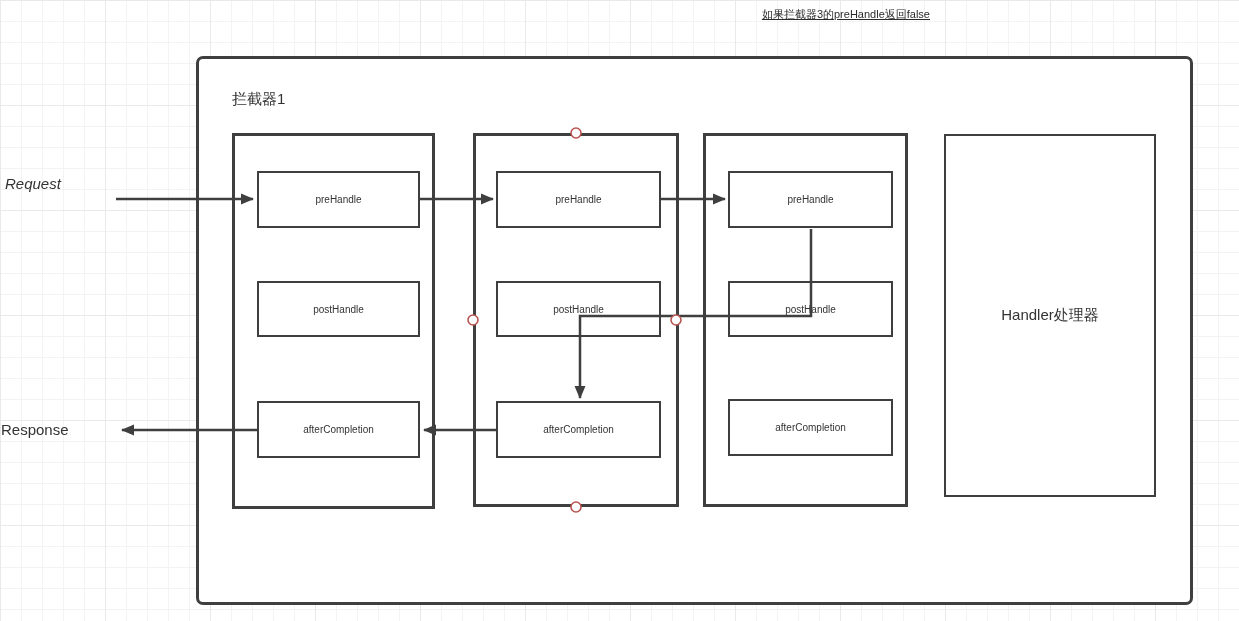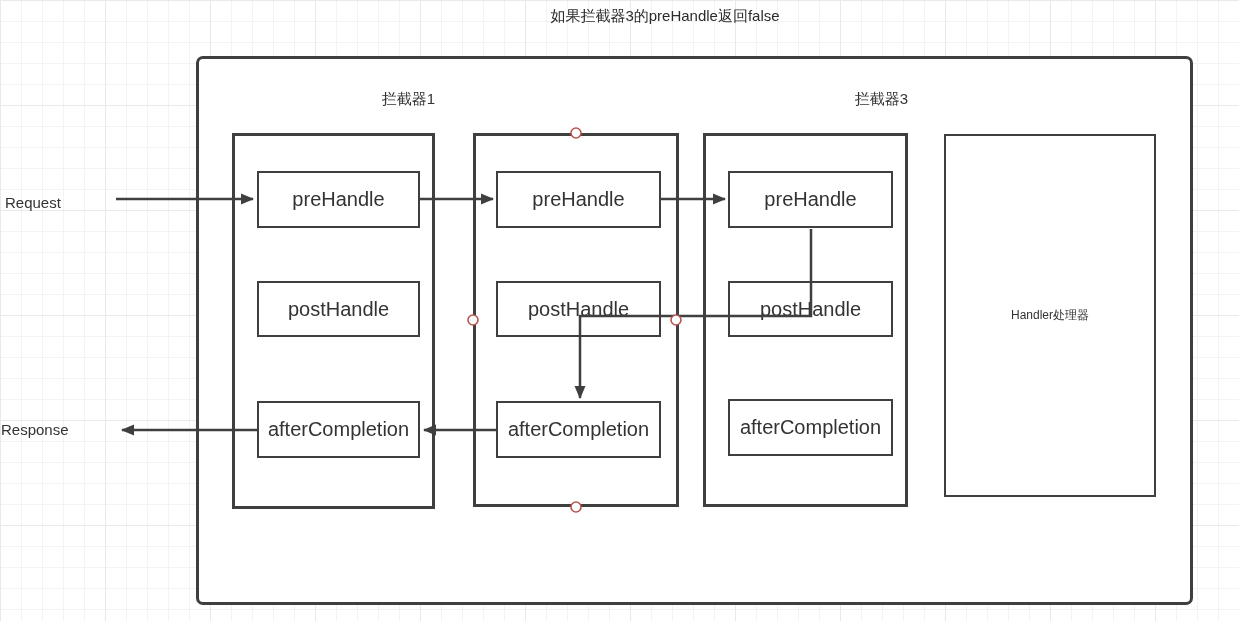--- a/index.html
+++ b/index.html
@@ -15,85 +15,84 @@
     background-image:
       linear-gradient(#e9e9e9 1px, transparent 1px),
       linear-gradient(90deg, #e9e9e9 1px, transparent 1px),
       linear-gradient(#f3f3f3 1px, transparent 1px),
       linear-gradient(90deg, #f3f3f3 1px, transparent 1px);
     background-size:105px 105px,105px 105px,21px 21px,21px 21px;
     color:#333333;
   }
   .diagram-title{
     position:absolute;left:400px;top:7px;width:530px;
-    text-align:center;font-size:15px;color:#2b2b2b;
+    text-align:right;font-size:11px;color:#2b2b2b;text-decoration:underline;
   }
   .outer-rect{
     position:absolute;left:196px;top:56px;width:997px;height:549px;
     border:3px solid #3f3f3f;border-radius:7px;background:#ffffff;
     box-sizing:border-box;
   }
   .col-header{
     position:absolute;top:90px;height:20px;
-    text-align:right;font-size:15px;color:#333;
+    text-align:left;font-size:15px;color:#333;
   }
   .col-box{
     position:absolute;top:133px;height:376px;
     border:3px solid #3f3f3f;background:#ffffff;box-sizing:border-box;
   }
   .node{
     position:absolute;
     border:2px solid #3f3f3f;background:#ffffff;box-sizing:border-box;
     display:flex;align-items:center;justify-content:center;
-    font-size:20px;color:#333;
+    font-size:10px;color:#333;
   }
   .handler-box{
     position:absolute;left:944px;top:134px;width:212px;height:363px;
     border:2px solid #3f3f3f;background:#ffffff;box-sizing:border-box;
     display:flex;align-items:center;justify-content:center;
-    font-size:12px;color:#333;
+    font-size:15px;color:#333;
   }
   .flow-label{
     position:absolute;font-size:15px;color:#333;
   }
   svg.connectors{
     position:absolute;left:0;top:0;width:1239px;height:621px;
     pointer-events:none;
   }
 </style>
 </head>
 <body>
 
 <div class="canvas">
 
   <div class="diagram-title">如果拦截器3的preHandle返回false</div>
 
   <div class="outer-rect"></div>
 
   <div class="col-header" style="left:232px;width:203px;">拦截器1</div>
-  <div class="col-header" style="left:703px;width:205px;">拦截器3</div>
 
   <div class="col-box" style="left:232px;width:203px;height:376px;"></div>
   <div class="node" style="left:257px;top:171px;width:163px;height:57px;">preHandle</div>
   <div class="node" style="left:257px;top:281px;width:163px;height:56px;">postHandle</div>
   <div class="node" style="left:257px;top:401px;width:163px;height:57px;">afterCompletion</div>
 
   <div class="col-box" style="left:473px;width:206px;height:374px;"></div>
   <div class="node" style="left:496px;top:171px;width:165px;height:57px;">preHandle</div>
   <div class="node" style="left:496px;top:281px;width:165px;height:56px;">postHandle</div>
   <div class="node" style="left:496px;top:401px;width:165px;height:57px;">afterCompletion</div>
 
   <div class="col-box" style="left:703px;width:205px;height:374px;"></div>
   <div class="node" style="left:728px;top:171px;width:165px;height:57px;">preHandle</div>
   <div class="node" style="left:728px;top:281px;width:165px;height:56px;">postHandle</div>
   <div class="node" style="left:728px;top:399px;width:165px;height:57px;">afterCompletion</div>
 
   <div class="handler-box">Handler处理器</div>
 
-  <div class="flow-label" style="left:5px;top:194px;">Request</div>
+  <div class="flow-label" style="left:5px;top:175px;font-style:italic;">Request</div>
   <div class="flow-label" style="left:1px;top:421px;">Response</div>
 
   <svg class="connectors">
     <defs>
       <marker id="arrowR" markerUnits="userSpaceOnUse" markerWidth="15" markerHeight="13" refX="13" refY="6.5" orient="auto">
         <path d="M1,1 L14,6.5 L1,12 Z" fill="#3f3f3f"></path>
       </marker>
     </defs>
     <g stroke="#3f3f3f" stroke-width="2.5" fill="none">
       <path d="M116,199 L253,199" marker-end="url(#arrowR)"></path>

